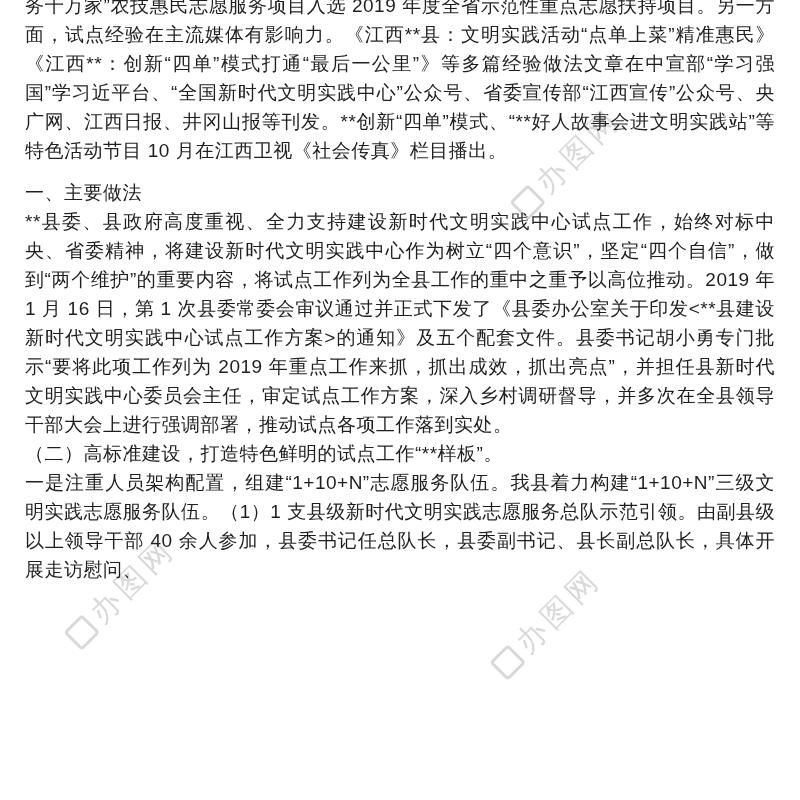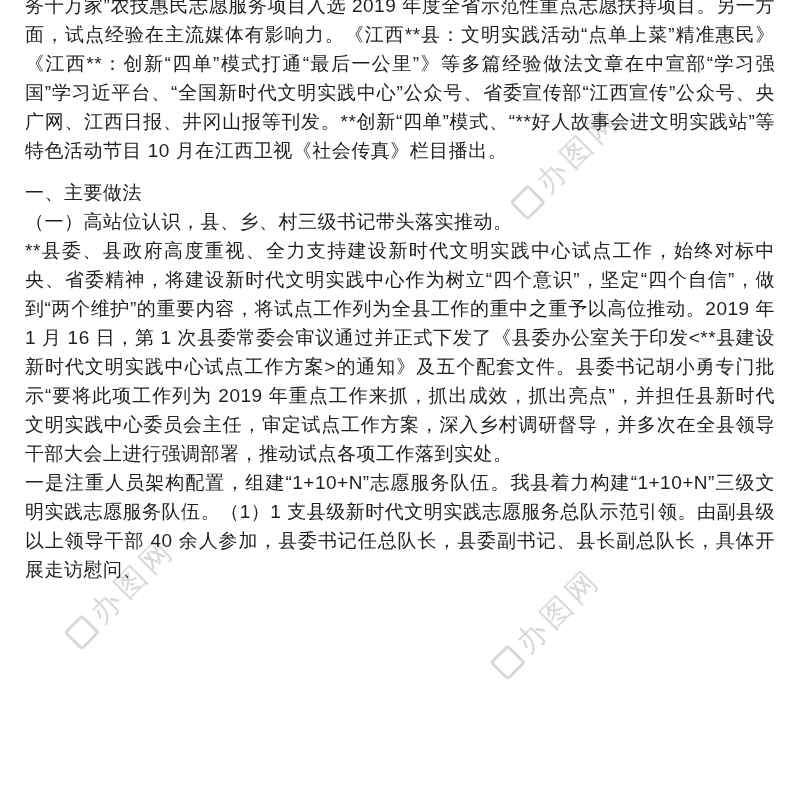--- a/index.html
+++ b/index.html
@@ -72,18 +72,18 @@
     <span>办图网</span>
   </div>
   <div class="watermark wm3">
     <span class="wm-logo"></span>
     <span>办图网</span>
   </div>
 
   <div class="content">
     <p>务千万家”农技惠民志愿服务项目入选 2019 年度全省示范性重点志愿扶持项目。另一方面，试点经验在主流媒体有影响力。《江西**县：文明实践活动“点单上菜”精准惠民》《江西**：创新“四单”模式打通“最后一公里”》等多篇经验做法文章在中宣部“学习强国”学习近平台、“全国新时代文明实践中心”公众号、省委宣传部“江西宣传”公众号、央广网、江西日报、井冈山报等刊发。**创新“四单”模式、“**好人故事会进文明实践站”等特色活动节目 10 月在江西卫视《社会传真》栏目播出。</p>
     <p class="heading-gap">一、主要做法</p>
-    <p>（一）高站位认识，县、乡、村三级书记带头落实推动。</p>
     <p>**县委、县政府高度重视、全力支持建设新时代文明实践中心试点工作，始终对标中央、省委精神，将建设新时代文明实践中心作为树立“四个意识”，坚定“四个自信”，做到“两个维护”的重要内容，将试点工作列为全县工作的重中之重予以高位推动。2019 年 1 月 16 日，第 1 次县委常委会审议通过并正式下发了《县委办公室关于印发&lt;**县建设新时代文明实践中心试点工作方案&gt;的通知》及五个配套文件。县委书记胡小勇专门批示“要将此项工作列为 2019 年重点工作来抓，抓出成效，抓出亮点”，并担任县新时代文明实践中心委员会主任，审定试点工作方案，深入乡村调研督导，并多次在全县领导干部大会上进行强调部署，推动试点各项工作落到实处。</p>
+    <p>（二）高标准建设，打造特色鲜明的试点工作“**样板”。</p>
     <p>一是注重人员架构配置，组建“1+10+N”志愿服务队伍。我县着力构建“1+10+N”三级文明实践志愿服务队伍。（1）1 支县级新时代文明实践志愿服务总队示范引领。由副县级以上领导干部 40 余人参加，县委书记任总队长，县委副书记、县长副总队长，具体开展走访慰问、</p>
   </div>
 
 </div>
 
 </body></html>

